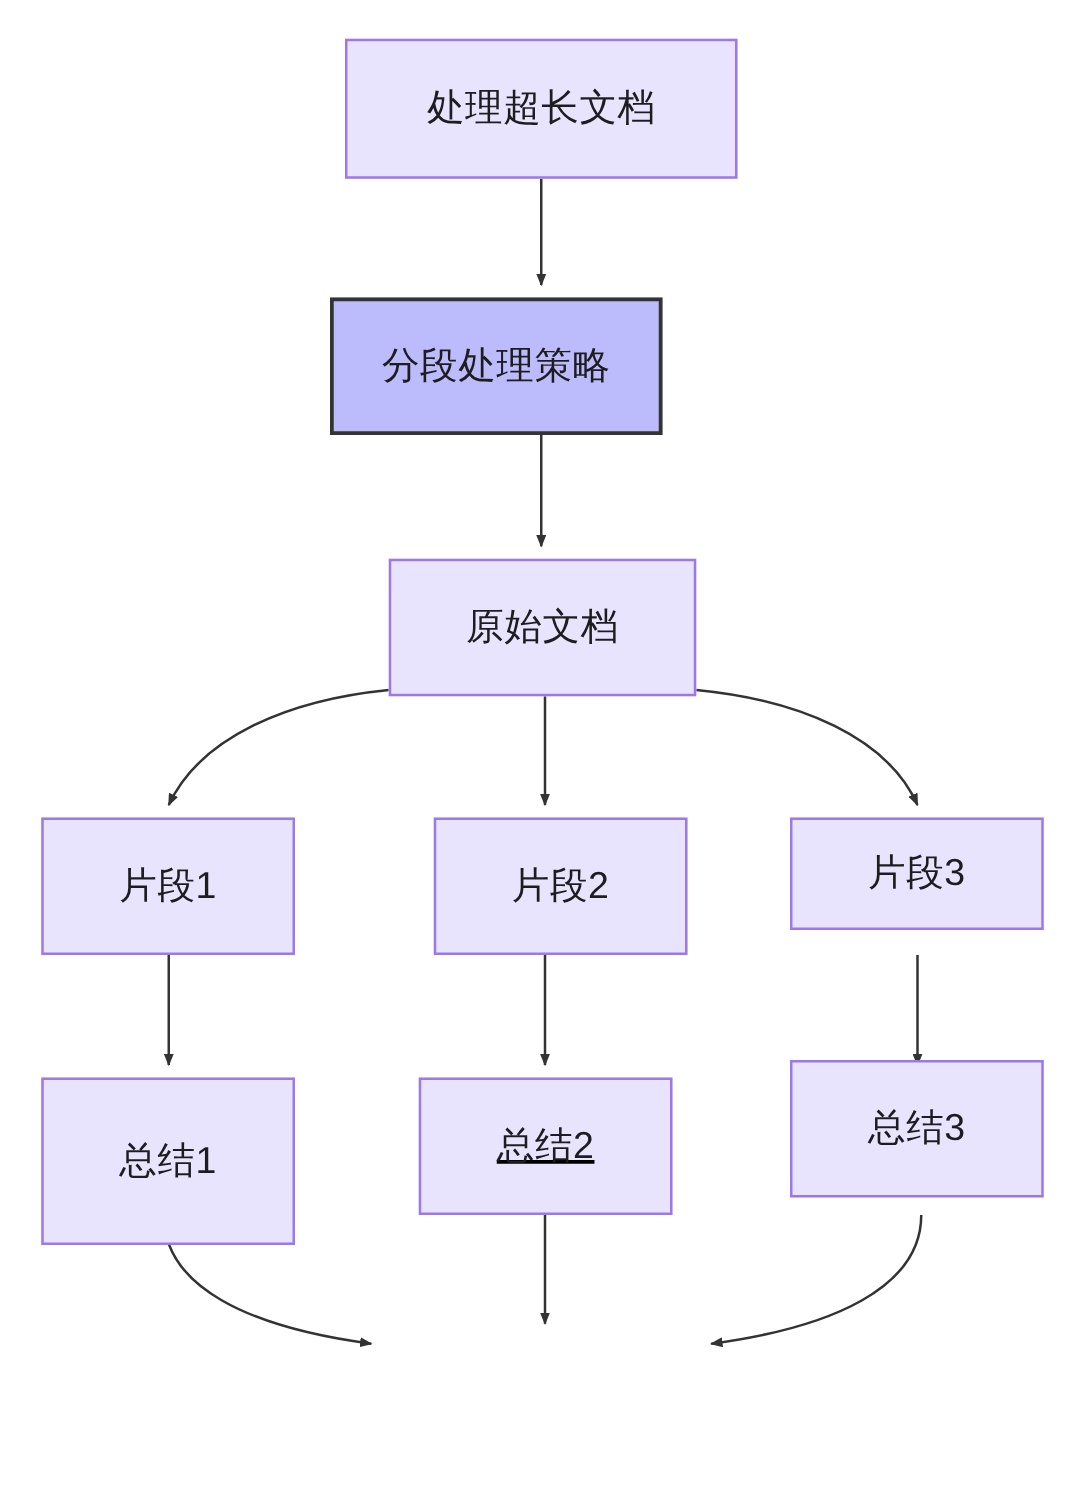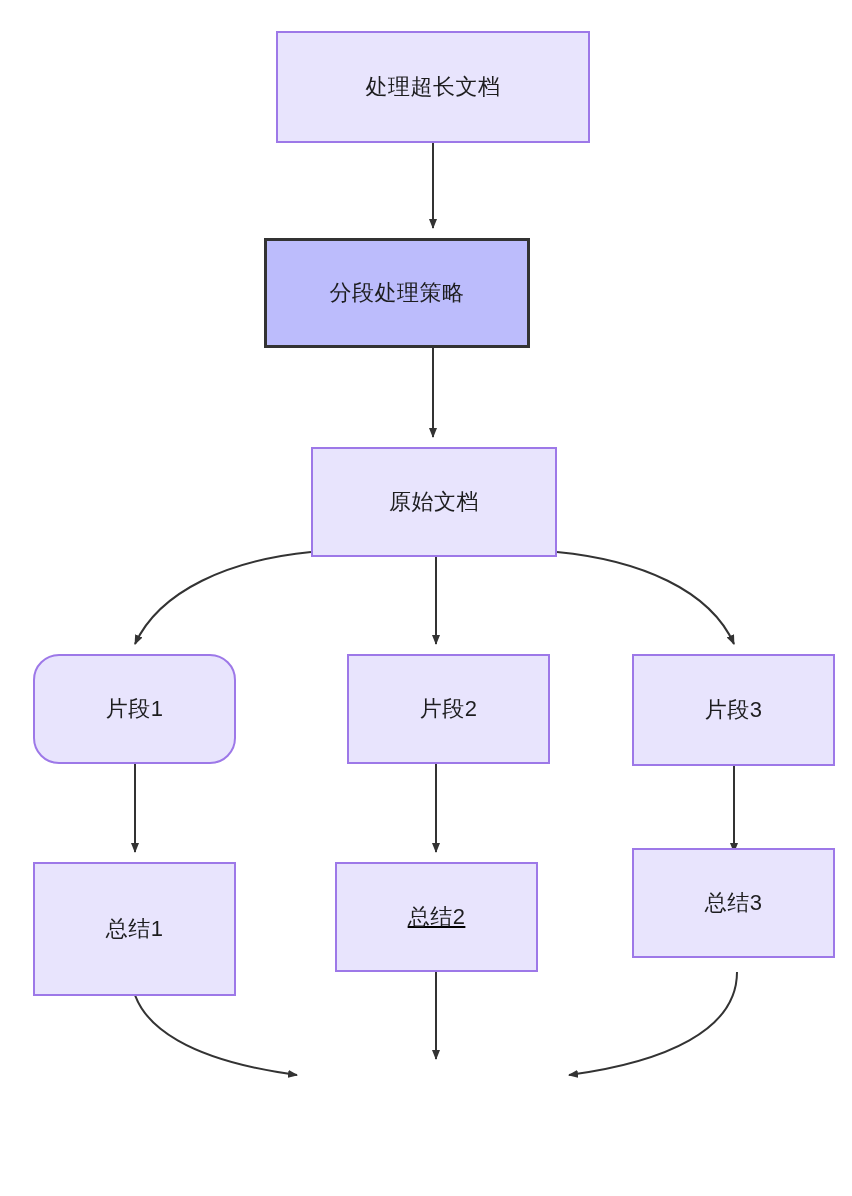--- a/index.html
+++ b/index.html
@@ -29,21 +29,21 @@
   .node {
     position: absolute;
     box-sizing: border-box;
     display: flex;
     align-items: center;
     justify-content: center;
     text-align: center;
     z-index: 2;
   }
   .node-label {
-    font-size: 22px;
+    font-size: 30px;
     line-height: 1.2;
     color: #1d1d1f;
     letter-spacing: 0.5px;
     white-space: nowrap;
   }
   .node.plain {
     background: #e8e4fd;
     border: 2px solid #9d78e8;
   }
   .node.highlight {
@@ -51,23 +51,23 @@
     border: 3px solid #333333;
   }
   .node.result {
     background: #96fa96;
     border: 3px solid #333333;
   }
   
   #node-doc      { left: 276px; top: 31px;   width: 314px; height: 112px; }
   #node-strategy { left: 264px; top: 238px;  width: 266px; height: 110px; }
   #node-source   { left: 311px; top: 447px;  width: 246px; height: 110px; }
-  #node-frag1    { left: 33px;  top: 654px;  width: 203px; height: 110px; border-radius: 26px; }
+  #node-frag1    { left: 33px;  top: 654px;  width: 203px; height: 110px; }
   #node-frag2    { left: 347px; top: 654px;  width: 203px; height: 110px; }
-  #node-frag3    { left: 632px; top: 654px;  width: 203px; height: 112px; }
+  #node-frag3    { left: 632px; top: 654px;  width: 203px; height: 90px; }
   #node-sum1     { left: 33px;  top: 862px;  width: 203px; height: 134px; }
   #node-sum2     { left: 335px; top: 862px;  width: 203px; height: 110px; text-decoration: underline; }
   #node-sum3     { left: 632px; top: 848px;  width: 203px; height: 110px; }
   #node-final    { left: 307px; top: 1069px; width: 250px; height: 110px; }
 </style>
 </head>
 <body>
 
 <div id="flowchart">
 

